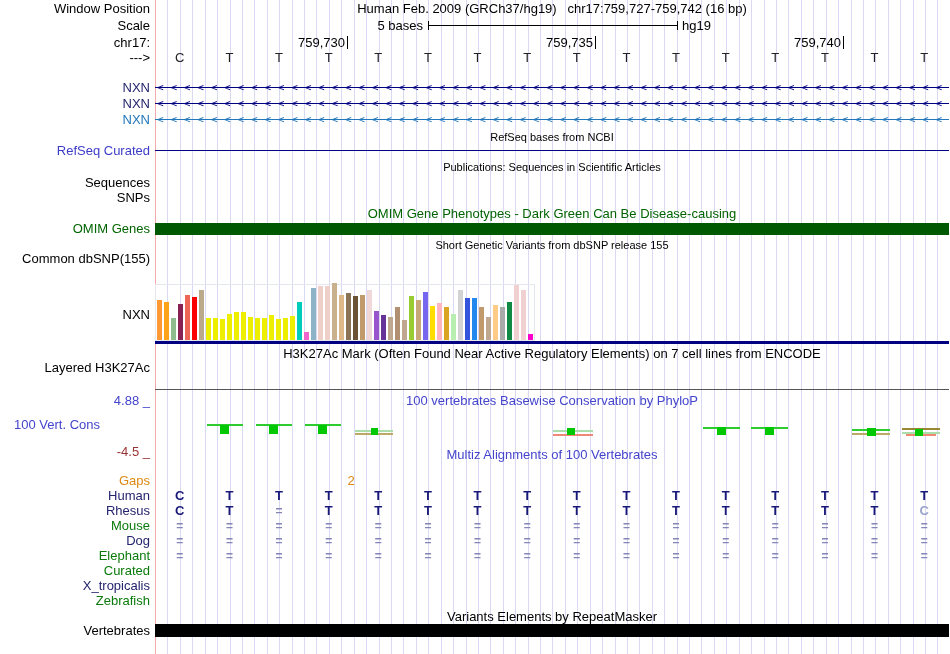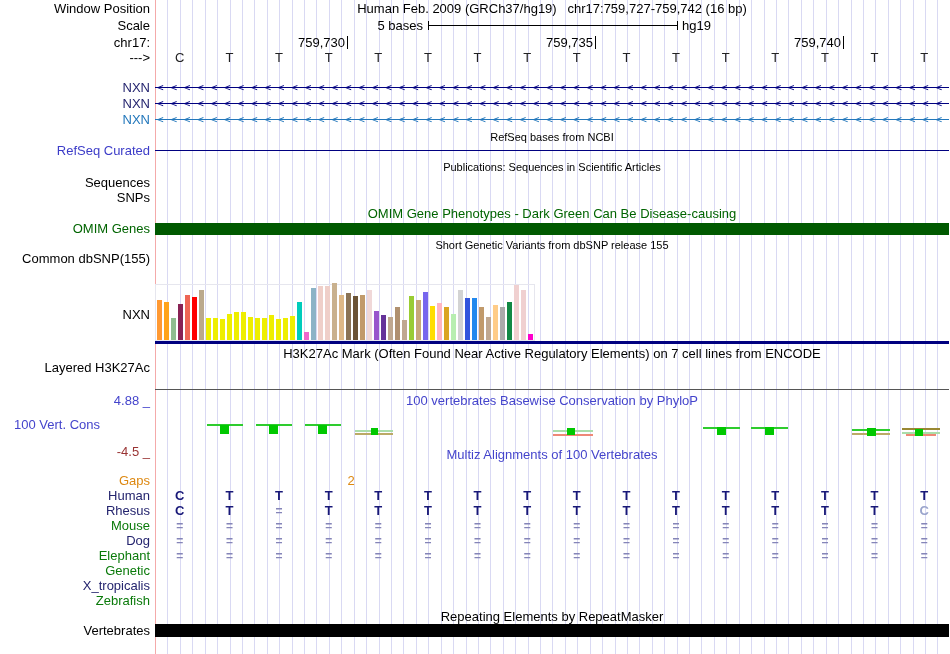--- a/index.html
+++ b/index.html
@@ -290,21 +290,21 @@
       <div class="aln-eq" style="left: 477.562px; top: 549px; color: rgb(133, 133, 184);">=</div>
       <div class="aln-eq" style="left: 527.188px; top: 549px; color: rgb(133, 133, 184);">=</div>
       <div class="aln-eq" style="left: 576.812px; top: 549px; color: rgb(133, 133, 184);">=</div>
       <div class="aln-eq" style="left: 626.438px; top: 549px; color: rgb(133, 133, 184);">=</div>
       <div class="aln-eq" style="left: 676.062px; top: 549px; color: rgb(133, 133, 184);">=</div>
       <div class="aln-eq" style="left: 725.688px; top: 549px; color: rgb(133, 133, 184);">=</div>
       <div class="aln-eq" style="left: 775.312px; top: 549px; color: rgb(133, 133, 184);">=</div>
       <div class="aln-eq" style="left: 824.938px; top: 549px; color: rgb(133, 133, 184);">=</div>
       <div class="aln-eq" style="left: 874.562px; top: 549px; color: rgb(133, 133, 184);">=</div>
       <div class="aln-eq" style="left: 924.188px; top: 549px; color: rgb(133, 133, 184);">=</div>
-      <div class="lbl" style="top: 564px; color: rgb(10, 122, 10);">Genetic</div>
+      <div class="lbl" style="top: 564px; color: rgb(10, 122, 10);">Curated</div>
       <div class="lbl" style="top: 579px; color: rgb(36, 36, 110);">X_tropicalis</div>
       <div class="lbl" style="top: 594px; color: rgb(10, 122, 10);">Zebrafish</div>
     </div>
 
-  <div class="hdr" style="top:610px">Repeating Elements by RepeatMasker</div>
+  <div class="hdr" style="top:610px">Variants Elements by RepeatMasker</div>
   <div class="lbl" style="top:624px">Vertebrates</div>
   <div class="repeat-bar"></div>
 </div>
 
 </body></html>

